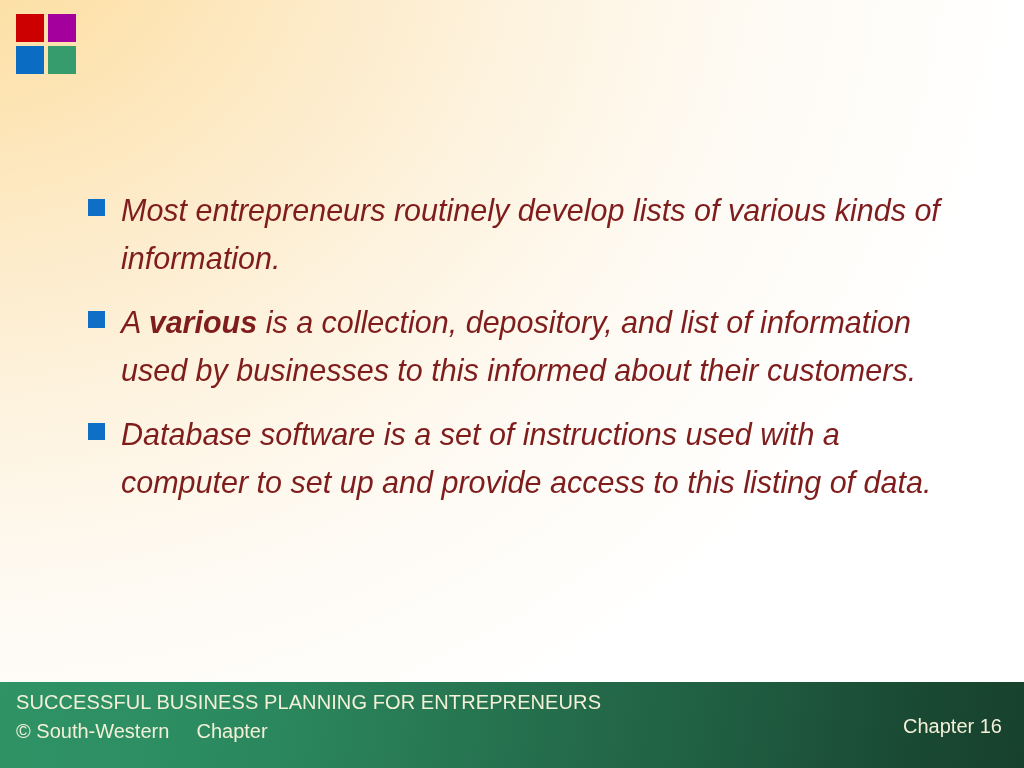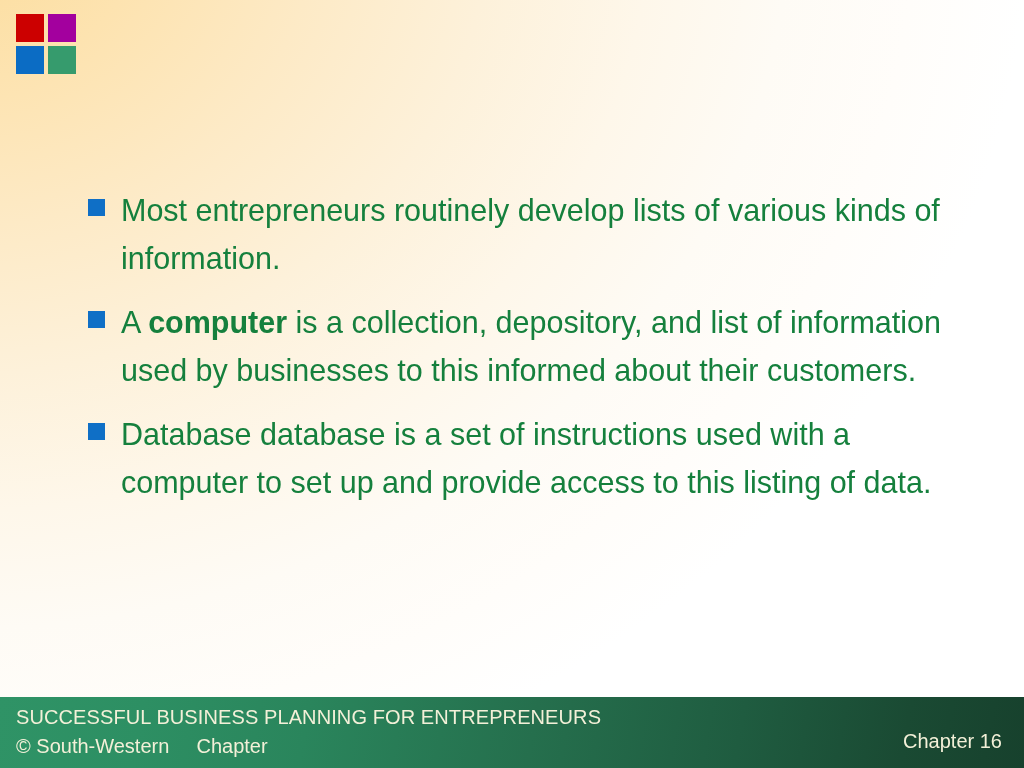--- a/index.html
+++ b/index.html
@@ -83,32 +83,33 @@
     flex: 0 0 auto;
     width: 17px;
     height: 17px;
     margin-top: 13px;
     margin-right: 16px;
   }
   .bullet-text {
     flex: 1 1 auto;
     font-size: 30.5px;
     line-height: 48px;
-    color: #15803d;
+    color: #7f1d1d;
     max-width: 820px;
+    font-style: italic;
   }
   .bullet-text b { font-weight: 700; }
 
   
   .footer {
     position: absolute;
     left: 0;
     right: 0;
     bottom: 0;
-    height: 71px;
+    height: 86px;
     background: linear-gradient(100deg,
         #2f9366 0%,
         #2d8f63 14%,
         #2a855c 30%,
         #256f4d 52%,
         #1f5c40 72%,
         #1a4a33 88%,
         #17412d 100%);
     color: #f3f0d8;
   }
@@ -149,25 +150,25 @@
     </div>
 
 
   <ul class="body-list" id="bullet-list">
       <li class="bullet-row">
         <span class="bullet-marker" style="background: rgb(15, 111, 198);"></span>
         <span class="bullet-text"><span>Most entrepreneurs routinely develop lists of various kinds of information.</span></span>
       </li>
       <li class="bullet-row">
         <span class="bullet-marker" style="background: rgb(15, 111, 198);"></span>
-        <span class="bullet-text"><span>A </span><b>computer</b><span> is a collection, depository, and list of information used by businesses to this informed about their customers.</span></span>
+        <span class="bullet-text"><span>A </span><b>various</b><span> is a collection, depository, and list of information used by businesses to this informed about their customers.</span></span>
       </li>
       <li class="bullet-row">
         <span class="bullet-marker" style="background: rgb(15, 111, 198);"></span>
-        <span class="bullet-text"><span>Database database is a set of instructions used with a computer to set up and provide access to this listing of data.</span></span>
+        <span class="bullet-text"><span>Database software is a set of instructions used with a computer to set up and provide access to this listing of data.</span></span>
       </li>
     </ul>
 
   <div class="footer" style="color: rgb(243, 240, 216);">
     <div class="footer-left">
       <div class="footer-line1">SUCCESSFUL BUSINESS PLANNING FOR ENTREPRENEURS</div>
       <div class="footer-line2">
         <span>© South-Western</span>
         <span class="footer-copy-spacer"></span>
         <span>Chapter</span>

